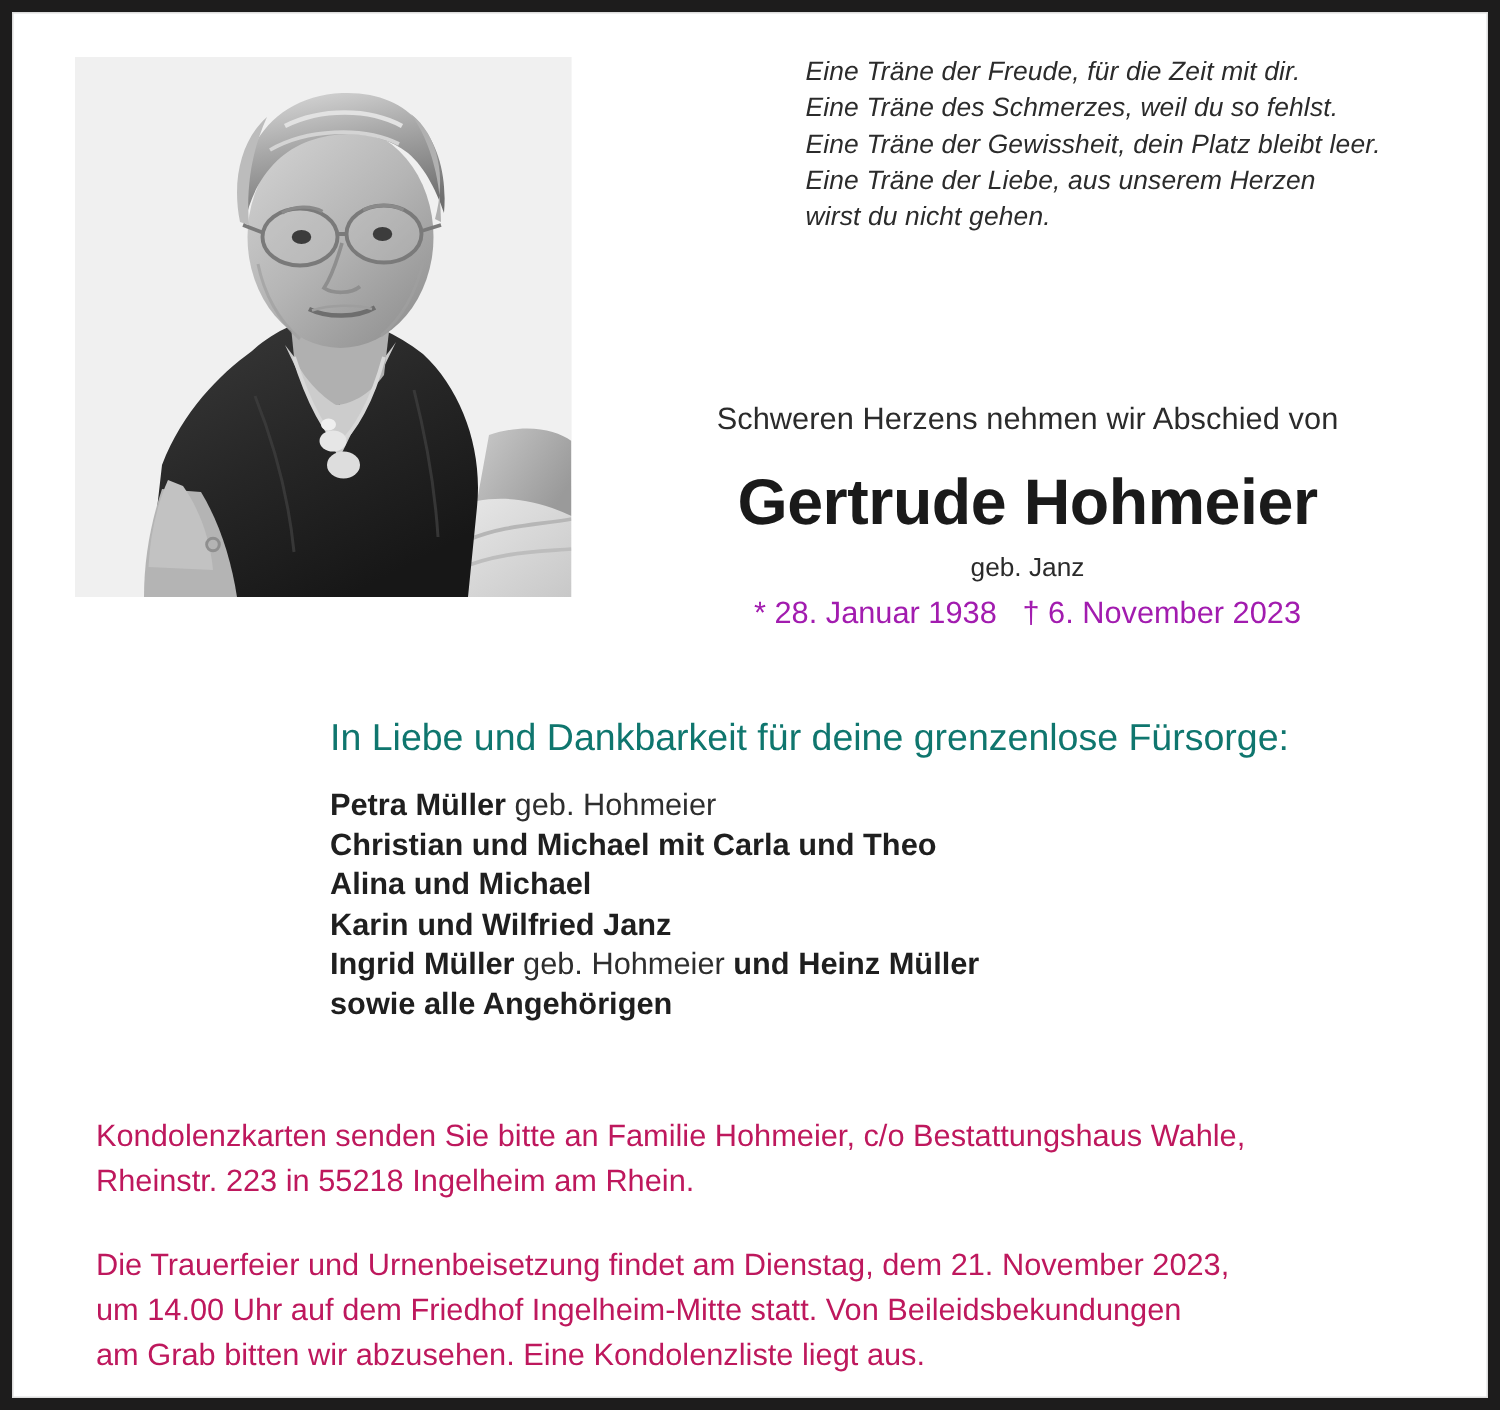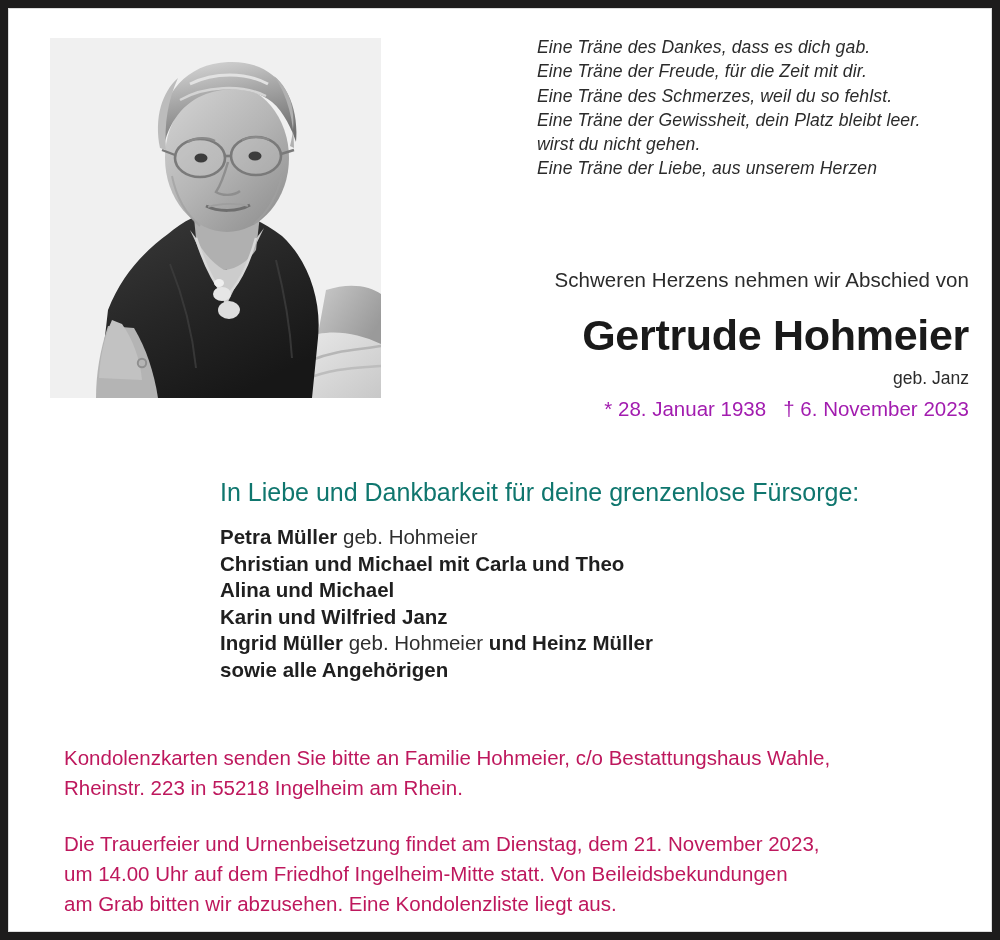--- a/index.html
+++ b/index.html
@@ -60,21 +60,21 @@
     white-space: nowrap;
     letter-spacing: 0.1px;
   }
 
   
   #announce-block {
     position: absolute;
     left: 392px;
     top: 258px;
     width: 568px;
-    text-align: right;
+    text-align: center;
   }
   #announce-intro {
     font-size: 20.5px;
     color: #2b2b2b;
     line-height: 26px;
     letter-spacing: 0.05px;
   }
   #deceased-name {
     margin-top: 17px;
     font-size: 43px;
@@ -228,26 +228,25 @@
         <ellipse cx="169" cy="245" rx="5" ry="4" fill="#efefef"></ellipse>
 
         <circle cx="92" cy="325" r="4.2" fill="none" stroke="#8f8f8f" stroke-width="2"></circle>
 
         <path d="M120 226 C132 256 142 290 146 330" stroke="#3d3d3d" stroke-width="2" fill="none" opacity="0.8"></path>
         <path d="M226 222 C234 254 240 288 242 320" stroke="#3d3d3d" stroke-width="2" fill="none" opacity="0.8"></path>
       </svg>
     </div>
 
     <div id="poem">
-      <div class="poem-line">Eine Träne des Dankes, dass es dich gab.</div>
       <div class="poem-line">Eine Träne der Freude, für die Zeit mit dir.</div>
       <div class="poem-line">Eine Träne des Schmerzes, weil du so fehlst.</div>
       <div class="poem-line">Eine Träne der Gewissheit, dein Platz bleibt leer.</div>
+      <div class="poem-line">Eine Träne der Liebe, aus unserem Herzen</div>
       <div class="poem-line">wirst du nicht gehen.</div>
-      <div class="poem-line">Eine Träne der Liebe, aus unserem Herzen</div>
     </div>
 
     <div id="announce-block">
       <div id="announce-intro">Schweren Herzens nehmen wir Abschied von</div>
       <div id="deceased-name">Gertrude Hohmeier</div>
       <div id="maiden-name">geb. Janz</div>
       <div id="life-dates">* 28. Januar 1938   † 6. November 2023</div>
     </div>
 
     <div id="family-block">

